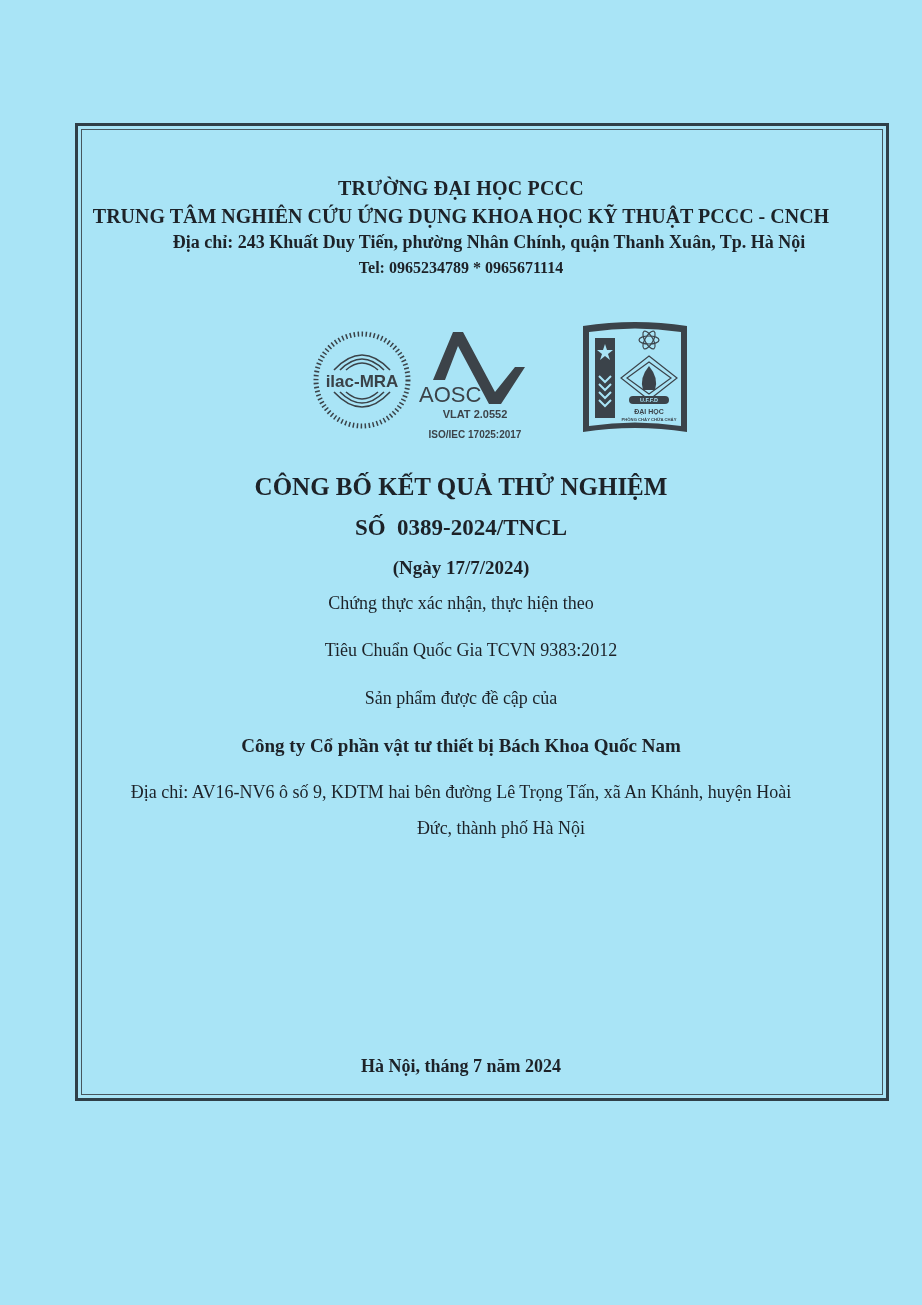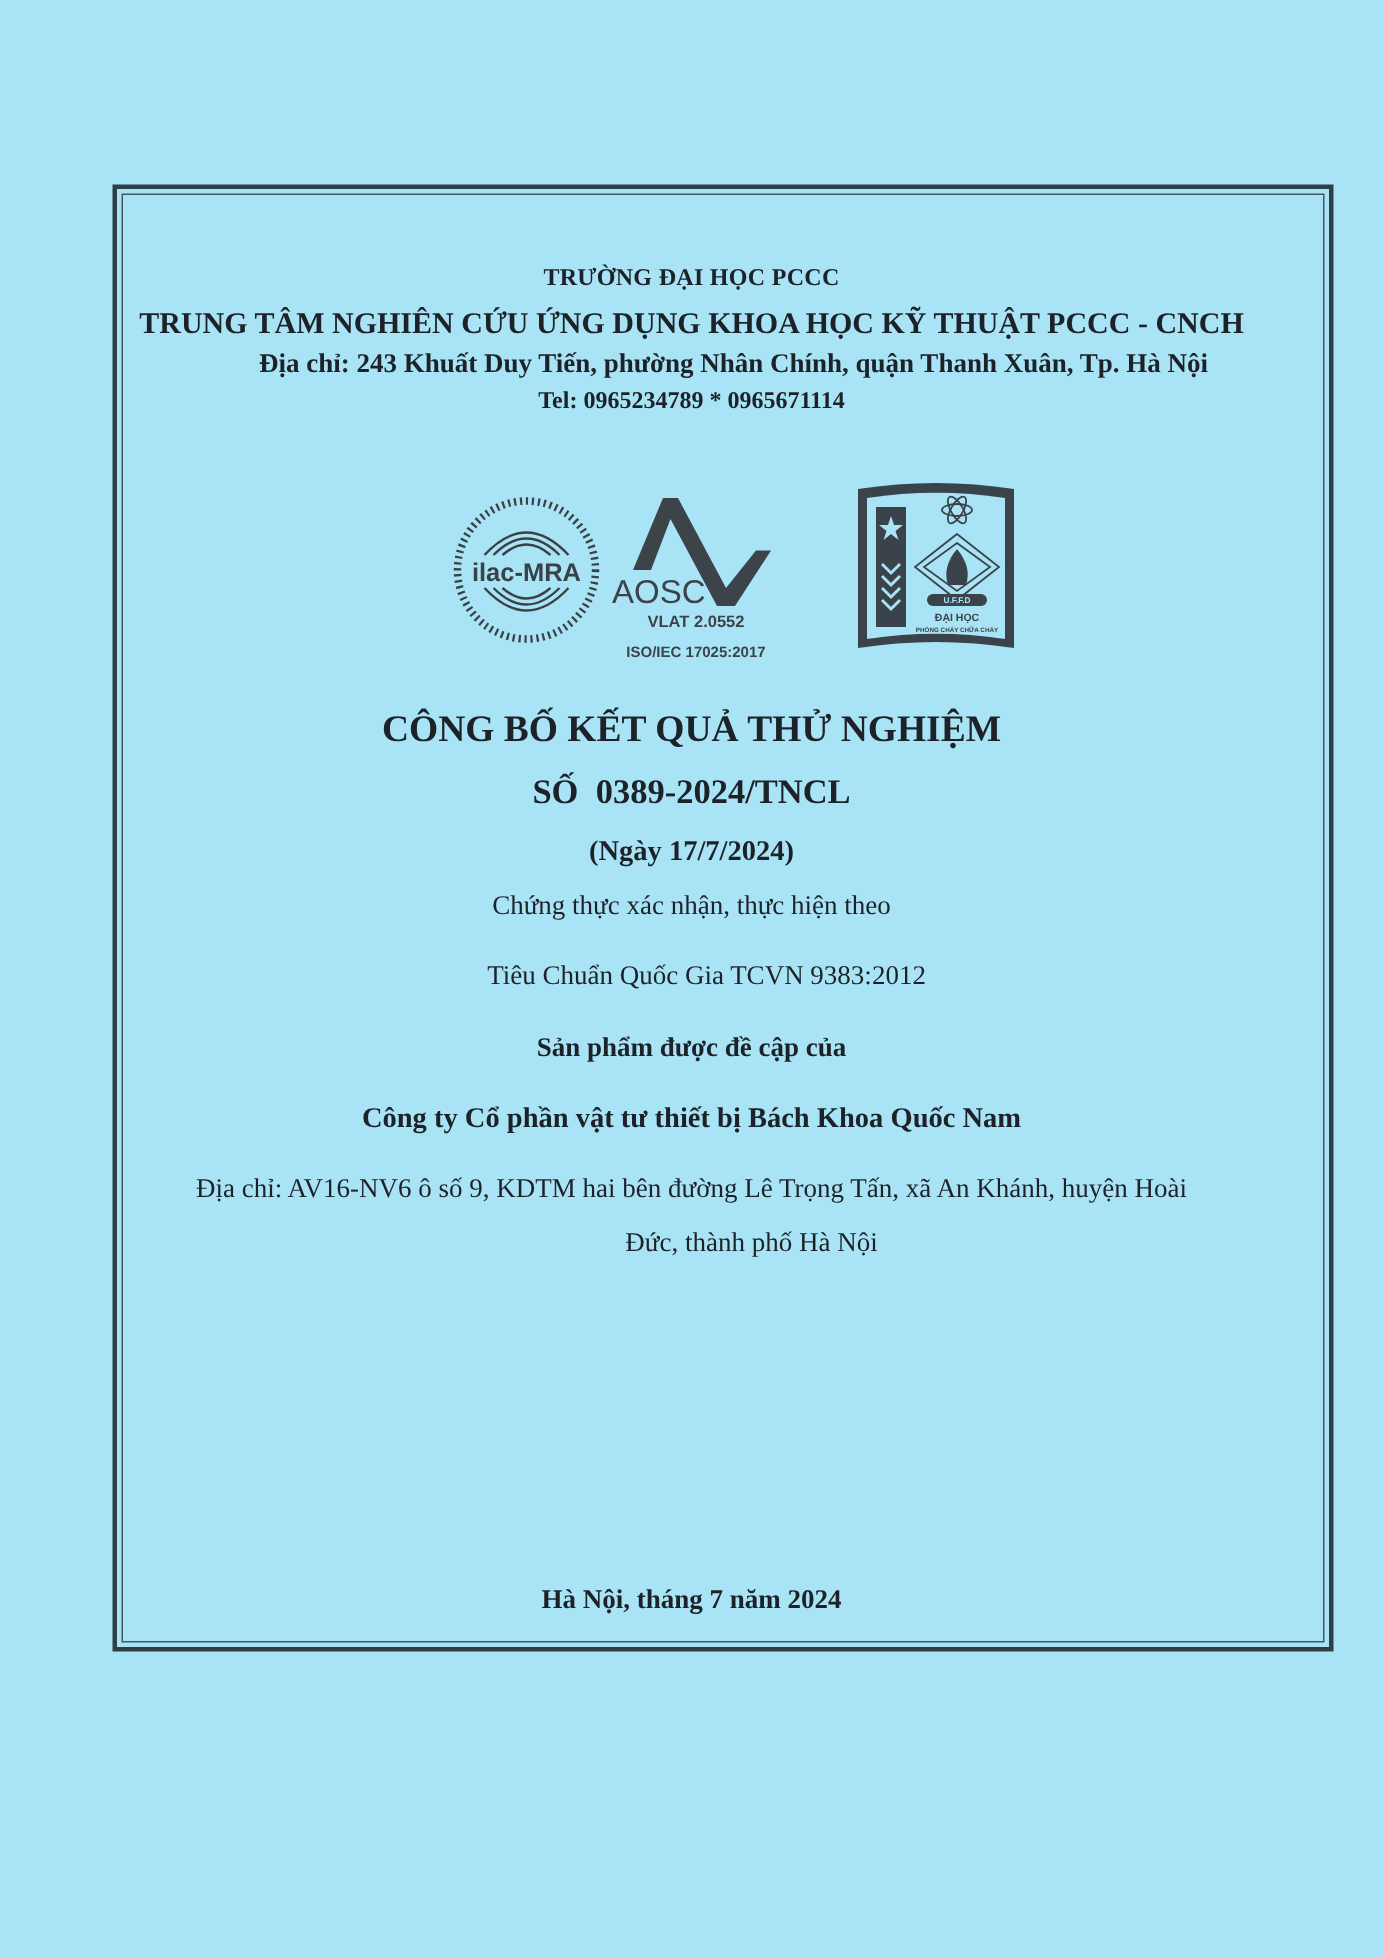--- a/index.html
+++ b/index.html
@@ -9,35 +9,35 @@
   }
   .frame {
     position:absolute; left:75px; top:123px; width:814px; height:978px;
     box-sizing:border-box; border:3px solid #2f3f48;
   }
   .frame::after {
     content:""; position:absolute; left:3px; top:3px; right:3px; bottom:3px;
     border:1px solid #46565e;
   }
   .line { position:absolute; left:0; width:922px; text-align:center; white-space:nowrap; }
-  .h1 { top:177px; font-size:16px; font-weight:bold; letter-spacing:0.2px; }
+  .h1 { top:177px; font-size:20px; font-weight:bold; letter-spacing:0.2px; }
   .h2 { top:205px; font-size:20px; font-weight:bold; }
   .h3 { top:232px; font-size:18px; font-weight:bold;padding-left:28px; }
   .h4 { top:259px; font-size:16px; font-weight:bold;text-align:center; }
-  .logos { position:absolute; top:320px; left:296px; width:390px; height:125px; }
+  .logos { position:absolute; top:320px; left:307px; width:390px; height:125px; }
   .logo { position:absolute; }
   .ilac { left:5px; top:10px; width:100px; height:100px; }
   .aosc { left:108px; top:2px; width:120px; height:118px; }
   .uni { left:272px; top:0; width:112px; height:122px; }
   .title { top:473px; font-size:25px; font-weight:bold; }
   .num { top:515px; font-size:23px; font-weight:bold; }
   .date { top:557px; font-size:19px; font-weight:bold; }
   .p1 { top:593px; font-size:18px; }
   .p2 { top:640px; font-size:18px;padding-left:10px; }
-  .p3 { top:688px; font-size:18px;font-weight:bold; }
+  .p3 { top:688px; font-size:18px; }
   .comp { top:735px; font-size:19px; font-weight:bold; }
   .addr1 { top:782px; font-size:18px; }
   .addr2 { top:818px; font-size:18px;padding-left:40px; }
   .footer { top:1056px; font-size:18px; font-weight:bold; }
 </style>
 </head>
 <body>
 
 <div class="frame"></div>
 

